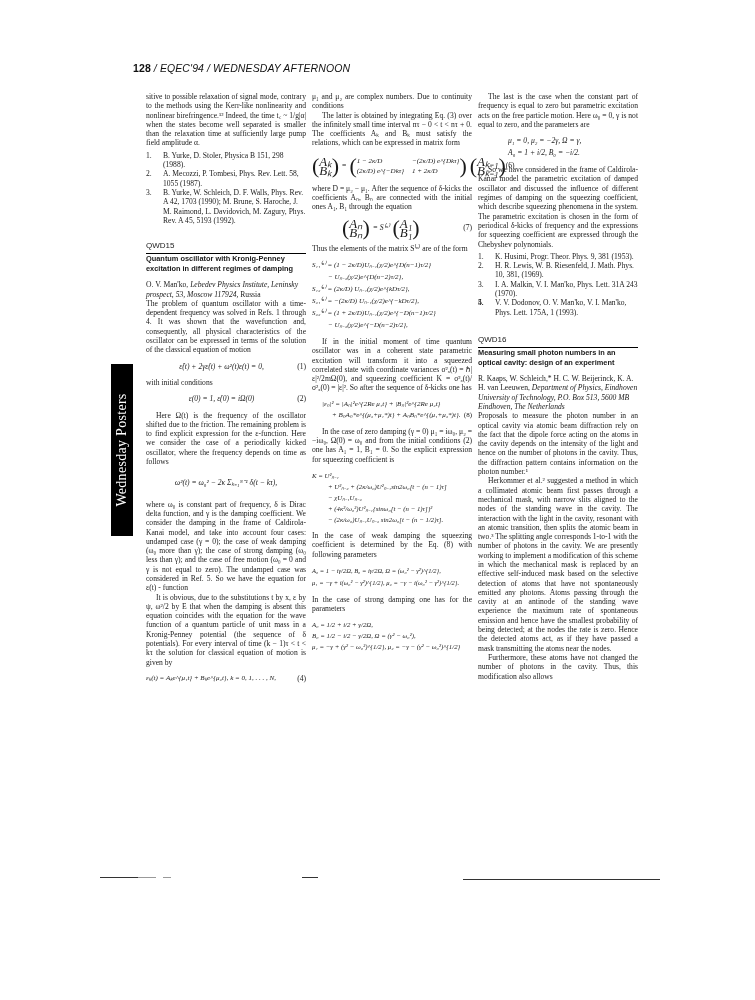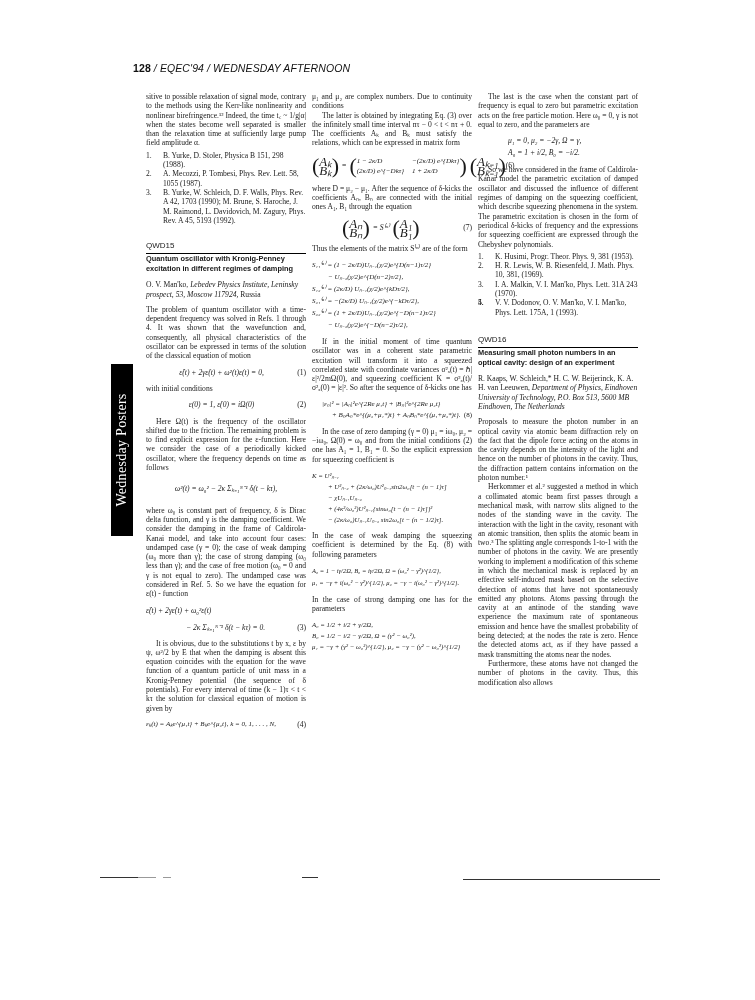--- a/index.html
+++ b/index.html
@@ -13,21 +13,21 @@
   .col3 { left:478px; }
   p { margin:0; }
   .ind { text-indent:10px; }
   .refs { margin:3px 0 0 0; padding:0; list-style:none; }
   .refs li { position:relative; padding-left:17px; text-align:left; margin-bottom:0; }
   .refs li .num { position:absolute; left:0; top:0; }
   .code { font-family:"Liberation Sans", sans-serif; font-size:8px; margin-top:16px; padding-bottom:3px; border-bottom:1.3px solid #000; }
   .title { font-family:"Liberation Sans", sans-serif; font-weight:bold; font-size:7.4px; line-height:9.4px; margin-top:0; text-align:left; }
   .authors { margin-top:7px; text-align:left; }
   .authors .aff { font-style:italic; }
-  .abstract { margin-top:6px; }
+  .abstract { }
   .eq { display:flex; justify-content:space-between; align-items:center; margin:7px 0 7px 0; font-style:italic; white-space:nowrap; }
   .eq .eqn { font-style:normal; }
   .eq.center .body { flex:1; text-align:center; }
   .eqblock { margin:6px 0 6px 0; font-style:italic; white-space:nowrap; line-height:11px; }
   .eqblock .l2 { padding-left:16px; }
   .side-tab { position:absolute; left:111px; top:364px; width:22px; height:172px; background:#000; }
   .side-tab span { position:absolute; left:50%; top:50%; transform:translate(-50%,-50%) rotate(-90deg); color:#fff; font-family:"Liberation Serif", serif; font-size:14px; white-space:nowrap; letter-spacing:0.3px; }
   .scanline { position:absolute; top:877px; height:1px; background:#333; }
   .matrix { display:inline-flex; align-items:center; font-style:italic; }
   .paren { font-size:22px; font-style:normal; line-height:20px; }
@@ -65,27 +65,20 @@
   <p>with initial conditions</p>
   <div class="eq center">
       <span class="body">ε(0) = 1,   ε̇(0) = iΩ(0)</span>
       <span class="eqn">(2)</span>
     </div>
   <p class="ind">Here Ω(t) is the frequency of the oscillator shifted due to the friction. The remaining problem is to find explicit expression for the ε-function. Here we consider the case of a periodically kicked oscillator, where the frequency depends on time as follows</p>
   <div class="eq center" style="margin:12px 0;">
       <span class="body">ω²(t) = ω₀² − 2κ Σₖ₌₁ᴺ⁻¹ δ(t − kτ),</span>
     </div>
   <p>where ω₀ is constant part of frequency, δ is Dirac delta function, and γ is the damping coefficient. We consider the damping in the frame of Caldirola-Kanai model, and take into account four cases: undamped case (γ = 0); the case of weak damping (ω₀ more than γ); the case of strong damping (ω₀ less than γ); and the case of free motion (ω₀ = 0 and γ is not equal to zero). The undamped case was considered in Ref. 5. So we have the equation for ε(t) - function</p>
-  <div class="eqblock">
-    <div>ε̈(t) + 2γε̇(t) + ω₀²ε(t)</div>
-    <div style="display:flex;justify-content:space-between;padding-left:40px;margin-top:6px;">
-        <span>− 2κ Σₖ₌₁ᴺ⁻¹ δ(t − kτ) = 0.</span>
-        <span style="font-style:normal">(3)</span>
-      </div>
-  </div>
   <p class="ind">It is obvious, due to the substitutions t by x, ε by ψ, ω²/2 by E that when the damping is absent this equation coincides with the equation for the wave function of a quantum particle of unit mass in a Kronig-Penney potential (the sequence of δ potentials). For every interval of time (k − 1)τ &lt; t &lt; kτ the solution for classical equation of motion is given by</p>
   <div class="eq">
       <span class="body" style="font-size:7px;">εₖ(t) = Aₖe^{μ₁t} + Bₖe^{μ₂t}, k = 0, 1, . . . , N,</span>
       <span class="eqn">(4)</span>
     </div>
 </div>
 
 <div class="col col2">
   <p>μ₁ and μ₂ are complex numbers. Due to continuity conditions</p>
   <p class="ind">The latter is obtained by integrating Eq. (3) over the infinitely small time interval nτ − 0 &lt; t &lt; nτ + 0. The coefficients Aₖ and Bₖ must satisfy the relations, which can be expressed in matrix form</p>

